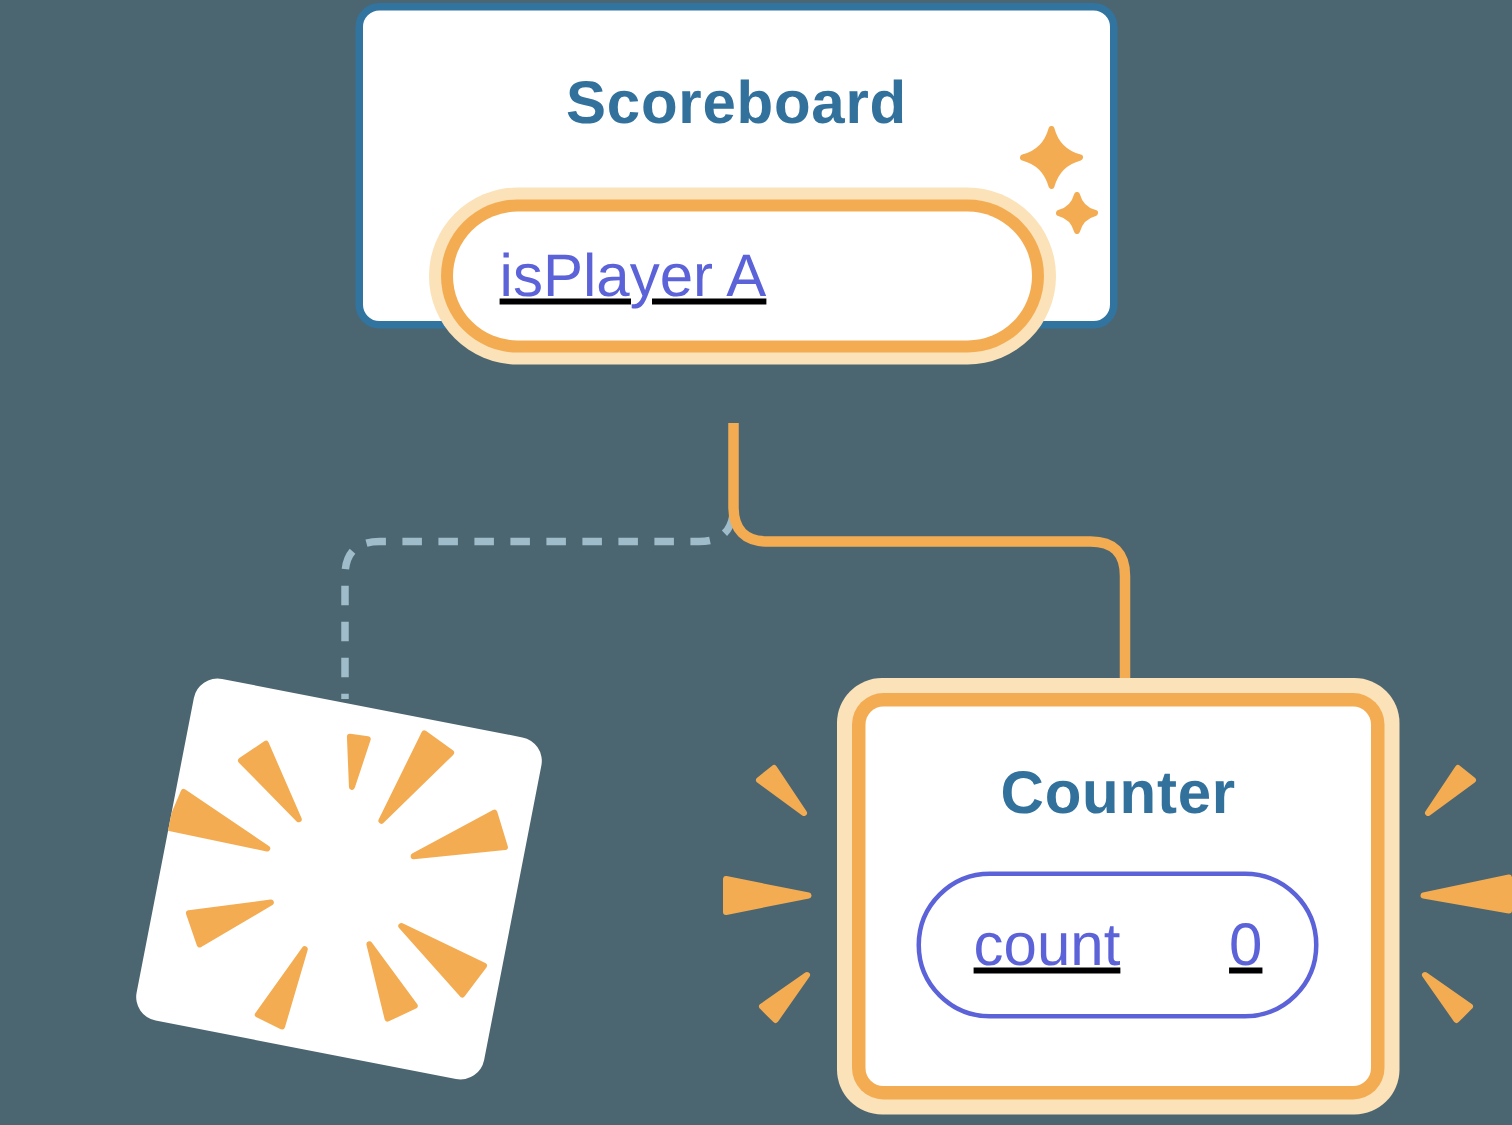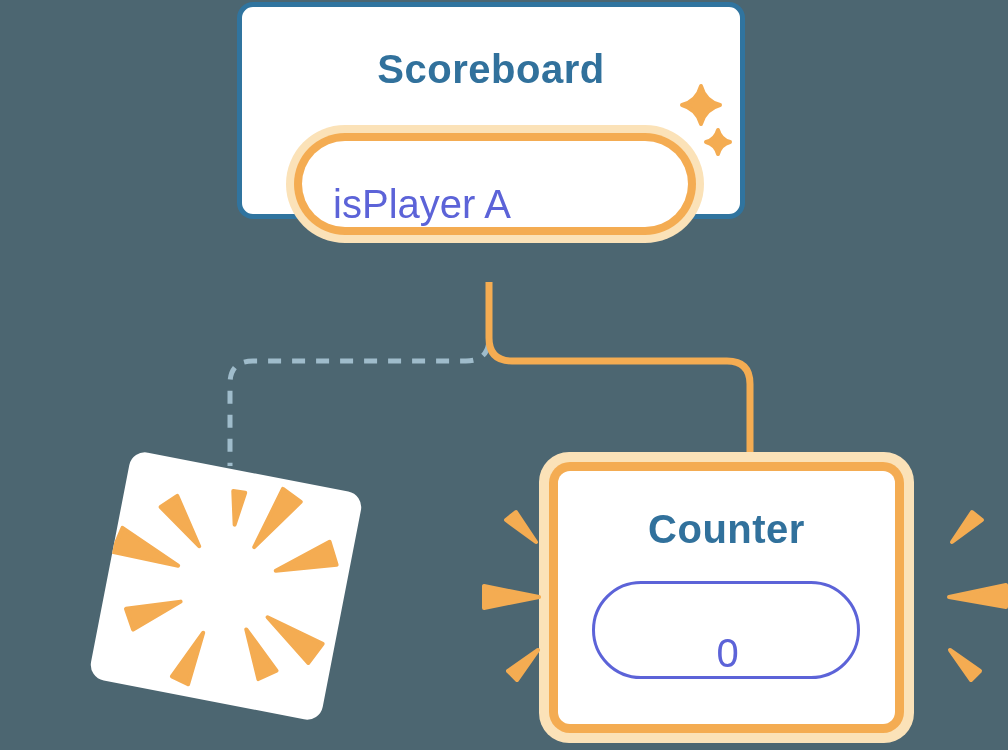--- a/index.html
+++ b/index.html
@@ -29,37 +29,38 @@
     border-radius:16px;
   }
   .card-title{
     position:absolute;left:0;right:0;text-align:center;
     font-size:40px;font-weight:700;color:var(--title-text);
     letter-spacing:0.5px;
   }
   .scoreboard-title{top:40px;}
 
   .pill{
-    position:absolute;display:flex;align-items:flex-end;
+    position:absolute;display:flex;align-items:center;
     background:var(--card-background);
+    text-decoration:underline;
   }
   .pill-highlighted{
     left:60px;top:134px;width:386px;height:86px;border-radius:43px;
     box-shadow:0 0 0 8px var(--highlight-orange),0 0 0 16px var(--highlight-orange-light);
   }
   .pill-cell{
     display:flex;align-items:center;justify-content:center;
     font-size:40px;color:var(--state-text);
   }
   .pill-label-cell{flex:0 0 240px;}
   .pill-highlighted .pill-value-cell{flex:1 1 auto;font-weight:700;}
   .pill-divider-orange{width:2px;background:var(--highlight-orange);margin:-4px 0;}
 
   .counter-card{
-    left:558px;top:471px;width:337px;height:253px;border-radius:12px;
+    left:577px;top:471px;width:337px;height:253px;border-radius:12px;
     box-shadow:0 0 0 9px var(--highlight-orange),0 0 0 19px var(--highlight-orange-light);
   }
   .counter-title{top:36px;}
   .pill-plain{
     left:34px;top:110px;width:268px;height:98px;border-radius:50px;
     border:3px solid var(--state-text);
   }
   .pill-plain .pill-label-cell{flex:0 0 168px;}
   .pill-plain .pill-value-cell{flex:1 1 auto;font-weight:400;}
   .pill-divider-purple{width:3px;background:var(--state-text);margin:-3px 0;}
@@ -110,20 +111,21 @@
         <path d="M 166 116 L 220 105 L 220 127 Z" transform="rotate(150 118 116)"></path>
         <path d="M 166 116 L 216 106 L 216 126 Z" transform="rotate(54 118 116)"></path>
         <path d="M 170 116 L 223 107 L 223 125 Z" transform="rotate(105 118 116)"></path>
       </g>
     </svg>
   </div>
 
   <div class="card counter-card">
     <div class="card-title counter-title">Counter</div>
     <div class="pill pill-plain">
+      <div class="pill-cell pill-label-cell">count</div>
       <div class="pill-divider-purple"></div>
       <div class="pill-value-cell">0</div>
     </div>
   </div>
 
   <svg class="overlay accent-layer" viewBox="0 0 1008 750">
     <g class="orange-fill">
       <path d="M 536 542 L 506 520 L 516 512 Z"></path>
       <path d="M 539 597 L 484 586 L 484 608 Z"></path>
       <path d="M 538 650 L 508 671 L 517 680 Z"></path>

